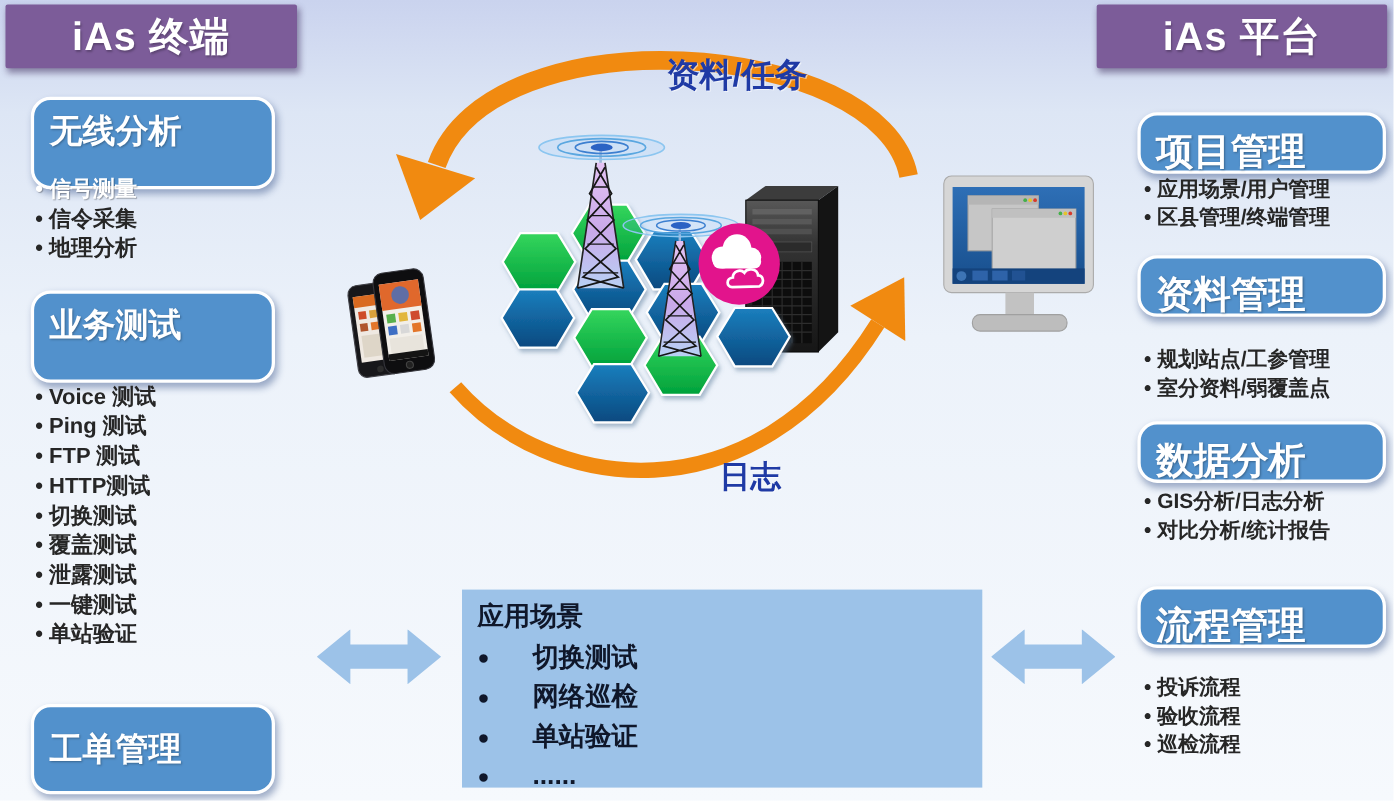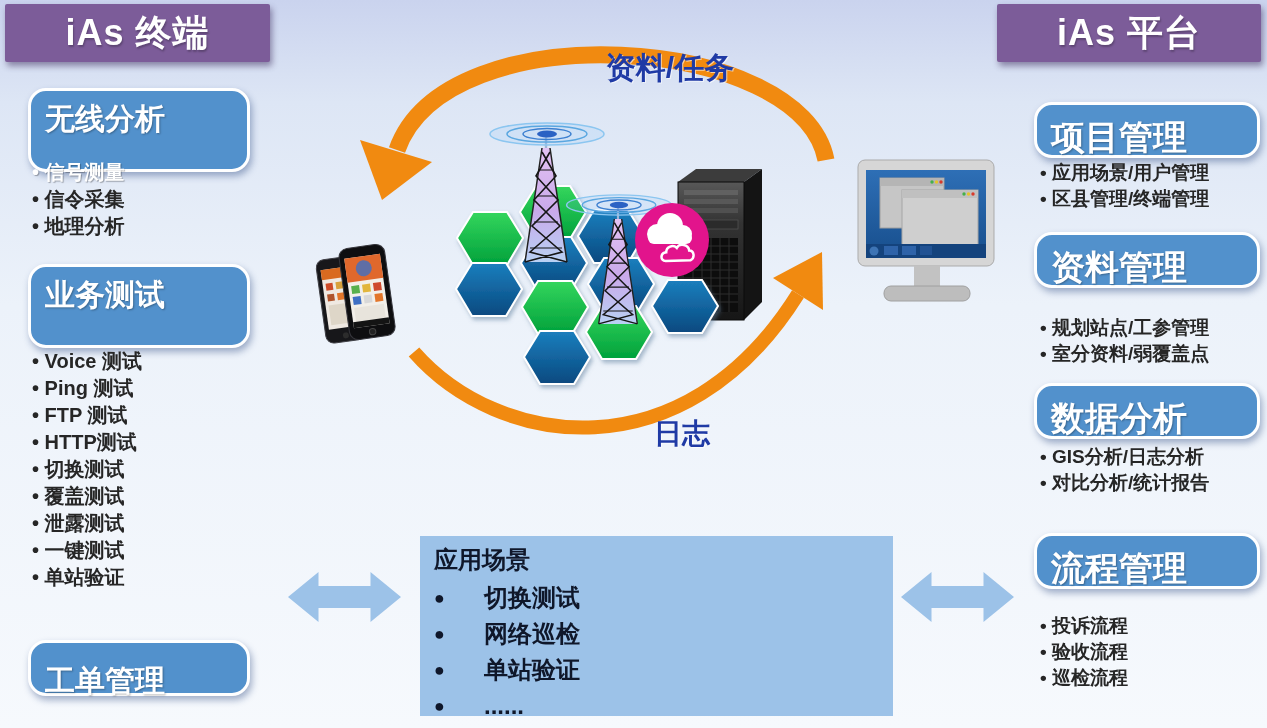--- a/index.html
+++ b/index.html
@@ -20,21 +20,21 @@
   
   .panel{
     position:absolute;background:#5291cc;border:3px solid #fff;border-radius:18px;
     box-shadow:2px 4px 7px rgba(30,60,120,.4);color:#fff;font-weight:bold;
     box-sizing:border-box;padding-left:14px;
   }
   .panel .ptitle{text-shadow:1px 1px 2px rgba(0,0,0,.3);white-space:nowrap;}
   .panel-left{width:222px;left:28px;font-size:30px;padding-top:8px;}
   #panel-wireless{top:88px;height:84px;}
   #panel-business{top:264px;height:84px;}
-  #panel-workorder{top:640px;height:56px;padding-top:18px;}
+  #panel-workorder{top:640px;height:82px;padding-top:18px;}
   .panel-right{width:226px;left:1034px;height:56px;font-size:34px;padding-top:10px;}
   #panel-project{top:102px;}
   #panel-material{top:232px;}
   #panel-analysis{top:383px;}
   #panel-process{top:533px;}
   
   .blist{position:absolute;margin:0;padding:0;list-style:none;color:#262626;font-weight:bold;}
   .blist li{white-space:nowrap;}
   .blist li::before{content:"• ";}
   .blist-l{font-size:20px;}

